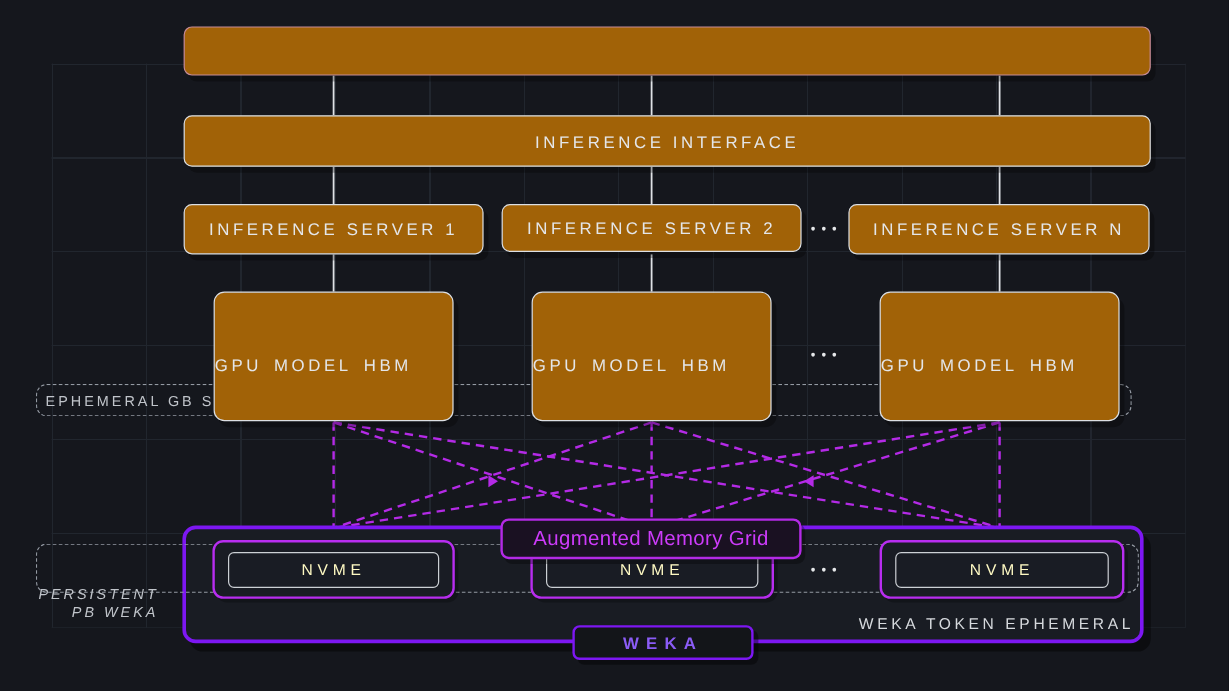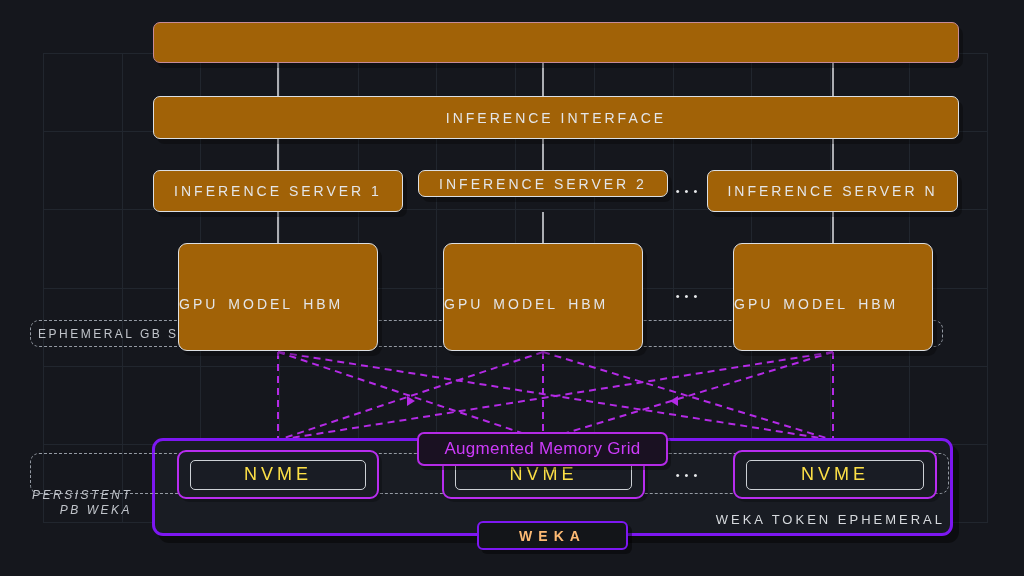--- a/index.html
+++ b/index.html
@@ -61,31 +61,31 @@
   }
   .nvme{
     position:absolute;box-sizing:border-box;border-radius:9px;
     background:#191c24;border:2.5px solid #b82df0;
     display:flex;align-items:center;justify-content:center;
     box-shadow:3px 3px 0 rgba(0,0,0,.25);
   }
   .nvme-inner{
     box-sizing:border-box;width:calc(100% - 22px);height:30px;border-radius:5px;
     border:1.3px solid #ccd0d5;display:flex;align-items:center;justify-content:center;
-    color:#fde047;font-size:18px;letter-spacing:4px;
+    color:#fef9c3;font-size:13px;letter-spacing:4px;
   }
   .wh-label{
     position:absolute;color:#d6d9dd;font-size:13px;letter-spacing:3px;
     text-align:right;white-space:nowrap;
   }
   .weka{
     position:absolute;box-sizing:border-box;border-radius:6px;
     background:#131519;border:2.5px solid #7d17f2;
     display:flex;align-items:center;justify-content:center;
-    color:#fdba74;font-size:14px;font-weight:bold;letter-spacing:6px;
+    color:#8b5cf6;font-size:14px;font-weight:bold;letter-spacing:6px;
     box-shadow:4px 4px 0 rgba(0,0,0,.4);
   }
 </style>
 </head>
 <body>
 
 <div class="stage">
 
   <div class="grid"></div>
 
@@ -119,21 +119,21 @@
     <span></span>
   </div>
 
   <div class="box" style="left:153px;top:96px;width:806px;height:43px;">
     <span>INFERENCE INTERFACE</span>
   </div>
 
   <div class="box" style="left:153px;top:170px;width:250px;height:42px;">
     <span>INFERENCE SERVER 1</span>
   </div>
-  <div class="box" style="left:418px;top:170px;width:250px;height:27px;">
+  <div class="box" style="left:418px;top:170px;width:250px;height:40px;">
     <span>INFERENCE SERVER 2</span>
   </div>
   <div class="dots" style="left:672px;top:181px;width:34px;height:20px;">•••</div>
   <div class="box" style="left:707px;top:170px;width:251px;height:42px;">
     <span>INFERENCE SERVER N</span>
   </div>
 
   <div class="box gpu-node" style="left:178px;top:243px;width:200px;height:108px;">
     <span>GPU</span>
     <span>MODEL</span>

